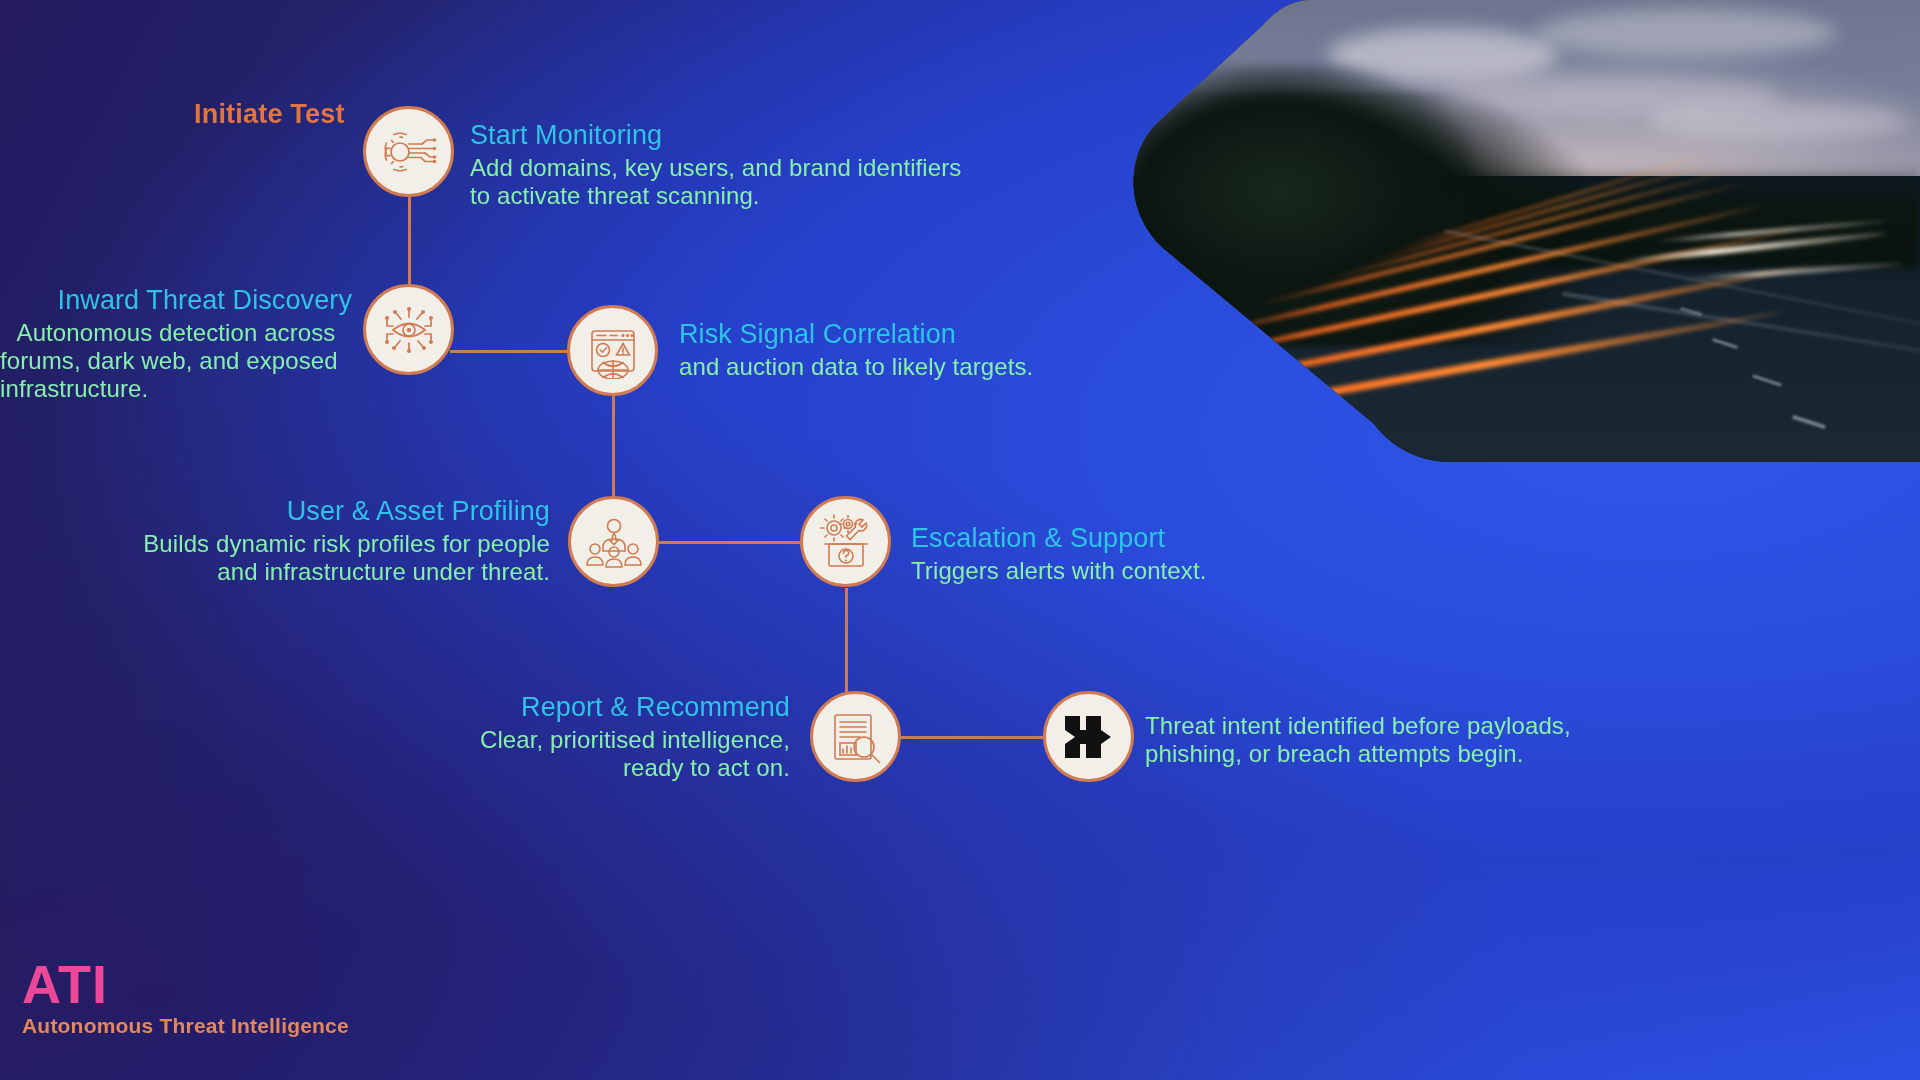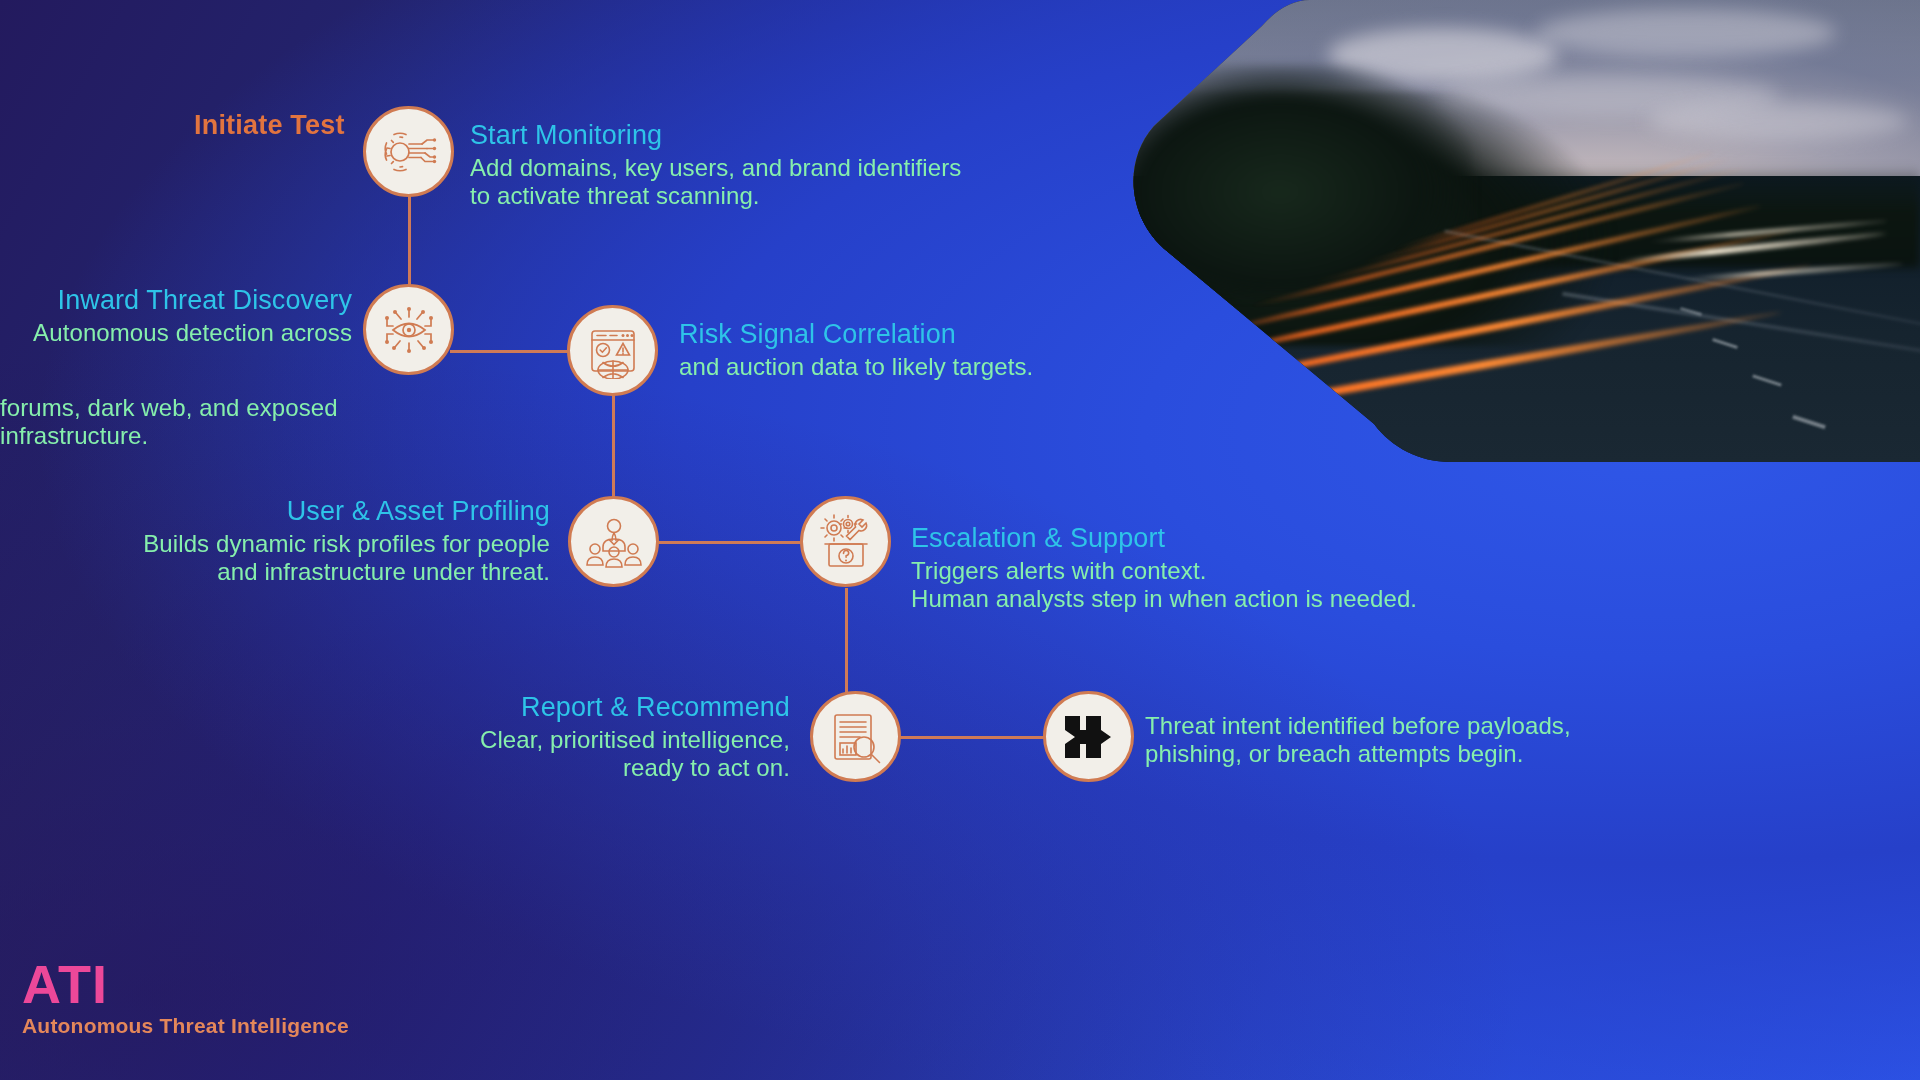--- a/index.html
+++ b/index.html
@@ -143,21 +143,21 @@
     <div class="lanemark" style="left:70%;top:67%;width:22px;height:3px;transform:rotate(16deg);opacity:.8;"></div>
   </div>
 
   <div class="conn v" style="left:408px;top:196px;height:98px;"></div>
   <div class="conn h" style="left:450px;top:350px;width:168px;"></div>
   <div class="conn v" style="left:612px;top:390px;height:140px;"></div>
   <div class="conn h" style="left:654px;top:541px;width:172px;"></div>
   <div class="conn v" style="left:845px;top:588px;height:146px;"></div>
   <div class="conn h" style="left:890px;top:736px;width:170px;"></div>
 
-  <div class="initiate" style="left:194px;top:110px;">Initiate Test</div>
+  <div class="initiate" style="left:194px;top:99px;">Initiate Test</div>
 
   <div class="node" style="left:363px;top:106px;width:91px;height:91px;">
     <span>
       <svg width="58" height="52" viewBox="0 0 58 52" fill="none" stroke="#d07b52" stroke-width="1.7" stroke-linecap="round">
         <circle cx="20" cy="26" r="9"></circle>
         <path d="M20 11 l2.5 .3 M20 41 l2.5 -.3"></path>
         <path d="M11.5 14.5 l1.8 1.8 M11.5 37.5 l1.8 -1.8"></path>
         <path d="M7 22 l3 .5 M7 30 l3 -.5"></path>
         <path d="M14 8.5 q6 -2.5 12 0 M14 43.5 q6 2.5 12 0"></path>
         <path d="M6.5 17 q-2.5 5.5 0 11 M6.5 34 q-2.5 -5.5 0 -11"></path>
@@ -194,22 +194,22 @@
         <circle cx="29" cy="49" r="2" fill="#d07b52" stroke="none"></circle>
         <circle cx="14" cy="46" r="2" fill="#d07b52" stroke="none"></circle>
         <circle cx="44" cy="46" r="2" fill="#d07b52" stroke="none"></circle>
         <circle cx="7" cy="40" r="2" fill="#d07b52" stroke="none"></circle>
         <circle cx="51" cy="40" r="2" fill="#d07b52" stroke="none"></circle>
       </svg>
     </span>
   </div>
   <div class="blk right-al" style="left:0px;top:285px;width:352px;">
     <h3>Inward Threat Discovery</h3>
-    <p style="text-align:right;">Autonomous detection across</p>
-    <p style="text-align:left;margin-top:47px;">forums, dark web, and exposed</p>
+    <p style="text-align:center;">Autonomous detection across</p>
+    <p style="text-align:left;">forums, dark web, and exposed</p>
     <p style="text-align:left;">infrastructure.</p>
   </div>
 
   <div class="node" style="left:567px;top:305px;width:91px;height:91px;">
     <span>
       <svg width="56" height="56" viewBox="0 0 56 56" fill="none" stroke="#d07b52" stroke-width="1.6" stroke-linecap="round">
         <rect x="7" y="8" width="42" height="40" rx="3"></rect>
         <path d="M7 17 h42"></path>
         <path d="M12 12.5 h9 M25 12.5 h7"></path>
         <circle cx="38" cy="12.5" r="1.5" fill="#d07b52" stroke="none"></circle>
@@ -265,21 +265,20 @@
         <path d="M8 30 h42"></path>
         <circle cx="29" cy="42" r="7"></circle>
         <path d="M26.5 39.5 q0 -3 2.6 -3 q2.6 0 2.6 2.6 q0 2.2 -2.6 2.8 v1.4"></path>
         <circle cx="29" cy="46.5" r="1" fill="#d07b52" stroke="none"></circle>
       </svg>
     </span>
   </div>
   <div class="blk" style="left:911px;top:523px;width:620px;">
     <h3>Escalation &amp; Support</h3>
     <p>Triggers alerts with context.</p>
-    <p>Human analysts step in when action is needed.</p>
   </div>
 
   <div class="node" style="left:810px;top:691px;width:91px;height:91px;">
     <span>
       <svg width="56" height="56" viewBox="0 0 56 56" fill="none" stroke="#d07b52" stroke-width="1.6" stroke-linecap="round">
         <rect x="7" y="6" width="36" height="44" rx="2"></rect>
         <path d="M12 13 h26 M12 18 h26 M12 23 h26 M12 28 h20"></path>
         <rect x="12" y="34" width="16" height="12"></rect>
         <path d="M15 44 v-4 M19 44 v-7 M23 44 v-5"></path>
         <circle cx="36" cy="38" r="10"></circle>

